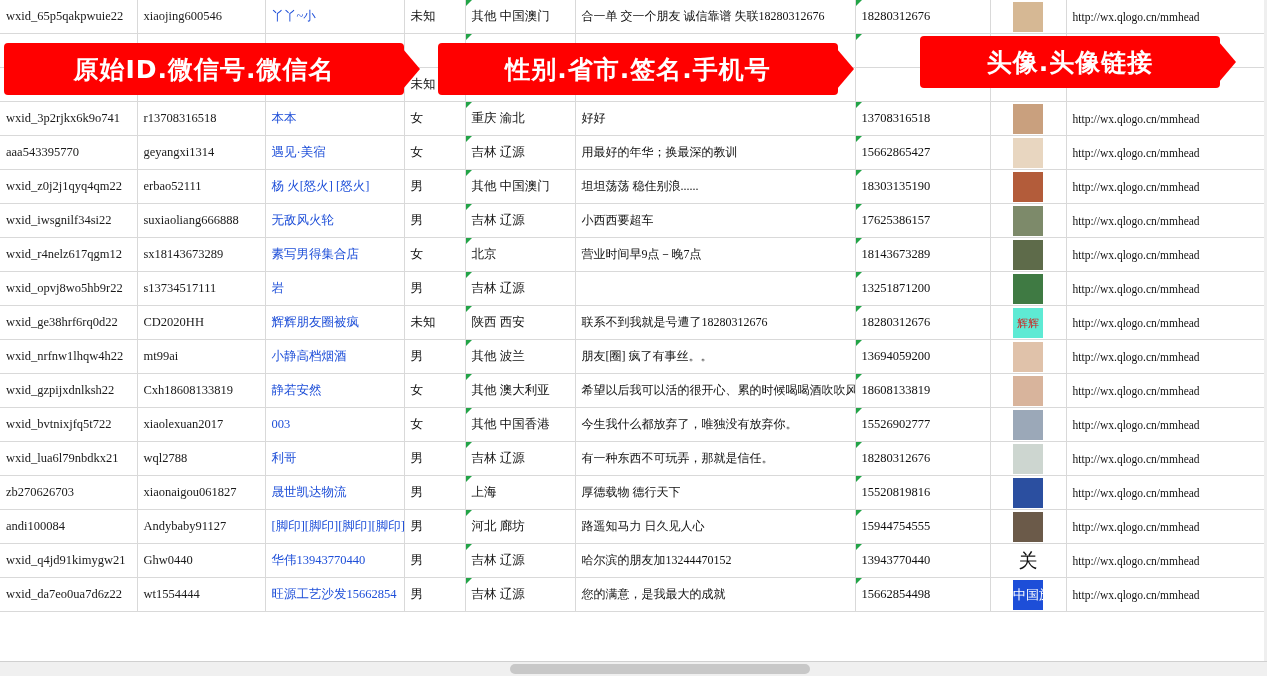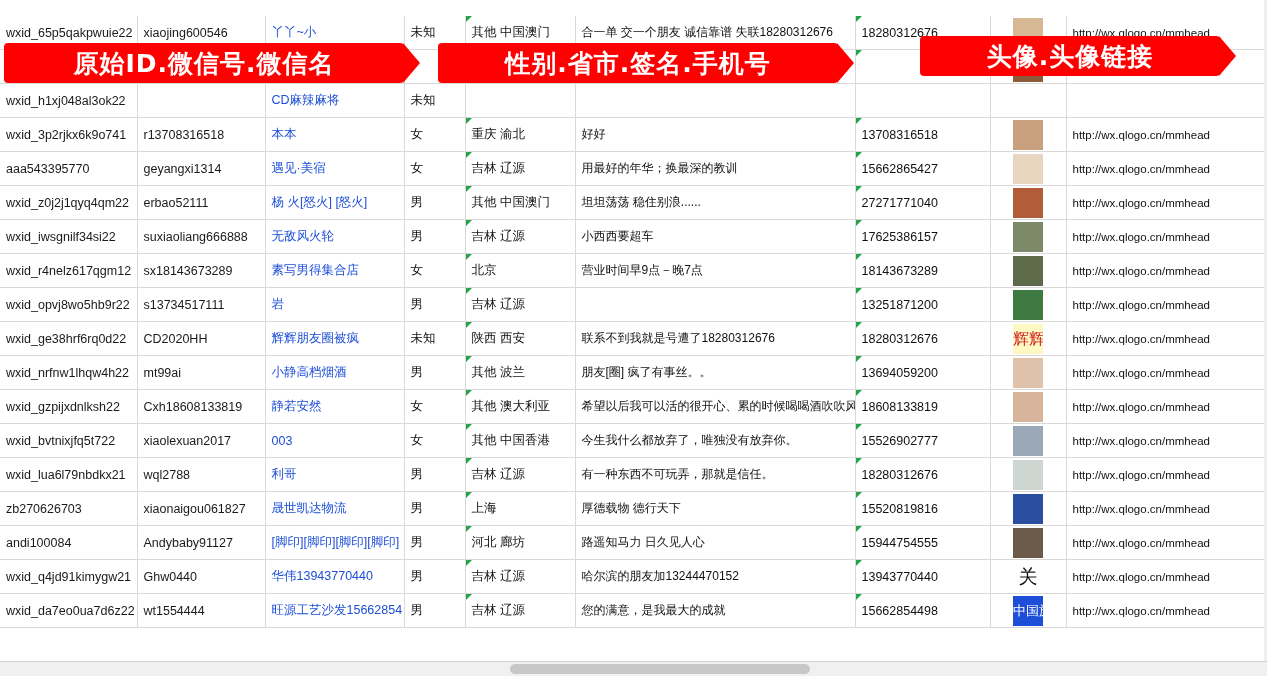--- a/index.html
+++ b/index.html
@@ -9,24 +9,25 @@
   }
   body {
     width: 1267px;
     height: 676px;
     overflow: hidden;
     font-family: "Liberation Sans", sans-serif;
     position: relative;
   }
   #sheet {
     position: absolute;
-    left: 0; top: 16px;
+    left: 0; top: 0;
     width: 1267px;
     height: 660px;
     overflow: hidden;
+    font-family: Liberation Serif, serif;
   }
   table.grid {
     border-collapse: collapse;
     table-layout: fixed;
     width: 1267px;
     font-size: 12.5px;
     color: #000;
   }
   table.grid td {
     border-bottom: 1px solid #d9d9d9;
@@ -82,21 +83,21 @@
     overflow: hidden;
     font-size: 15px;
     line-height: 30px;
     text-align: center;
     color: #fff;
   }
 
   
   .banner {
     position: absolute;
-    height: 40px;
+    height: 52px;
     display: flex;
     align-items: center;
     justify-content: center;
     background: #ff0000;
     color: #ffffff;
     font-size: 25px;
     font-weight: bold;
     letter-spacing: 1px;
     border-radius: 4px;
     padding: 0 14px;
@@ -220,21 +221,21 @@
         <td class="col-avatar"><span class="avatar" style="background:#e8d6c0"></span></td>
         <td class="col-link">http://wx.qlogo.cn/mmhead</td>
       </tr>
       <tr>
         <td class="col-id">wxid_z0j2j1qyq4qm22</td>
         <td class="col-wxno">erbao52111</td>
         <td class="col-name">杨 火[怒火] [怒火]</td>
         <td class="col-gender">男</td>
         <td class="col-region marked">其他 中国澳门</td>
         <td class="col-sign">坦坦荡荡 稳住别浪......</td>
-        <td class="col-phone marked">27271771040</td>
+        <td class="col-phone marked">18303135190</td>
         <td class="col-avatar"><span class="avatar" style="background:#b35c3a"></span></td>
         <td class="col-link">http://wx.qlogo.cn/mmhead</td>
       </tr>
       <tr>
         <td class="col-id">wxid_iwsgnilf34si22</td>
         <td class="col-wxno">suxiaoliang666888</td>
         <td class="col-name">无敌风火轮</td>
         <td class="col-gender">男</td>
         <td class="col-region marked">吉林 辽源</td>
         <td class="col-sign">小西西要超车</td>
@@ -265,21 +266,21 @@
         <td class="col-link">http://wx.qlogo.cn/mmhead</td>
       </tr>
       <tr>
         <td class="col-id">wxid_ge38hrf6rq0d22</td>
         <td class="col-wxno">CD2020HH</td>
         <td class="col-name">辉辉朋友圈被疯</td>
         <td class="col-gender">未知</td>
         <td class="col-region marked">陕西 西安</td>
         <td class="col-sign">联系不到我就是号遭了18280312676</td>
         <td class="col-phone marked">18280312676</td>
-        <td class="col-avatar"><span class="avatar" style="background:#fef9c3;color:#d02020;font-size:16px">辉辉</span></td>
+        <td class="col-avatar"><span class="avatar" style="background:#5eead4;color:#d02020;font-size:11px">辉辉</span></td>
         <td class="col-link">http://wx.qlogo.cn/mmhead</td>
       </tr>
       <tr>
         <td class="col-id">wxid_nrfnw1lhqw4h22</td>
         <td class="col-wxno">mt99ai</td>
         <td class="col-name">小静高档烟酒</td>
         <td class="col-gender">男</td>
         <td class="col-region marked">其他 波兰</td>
         <td class="col-sign">朋友[圈] 疯了有事丝。。</td>
         <td class="col-phone marked">13694059200</td>

